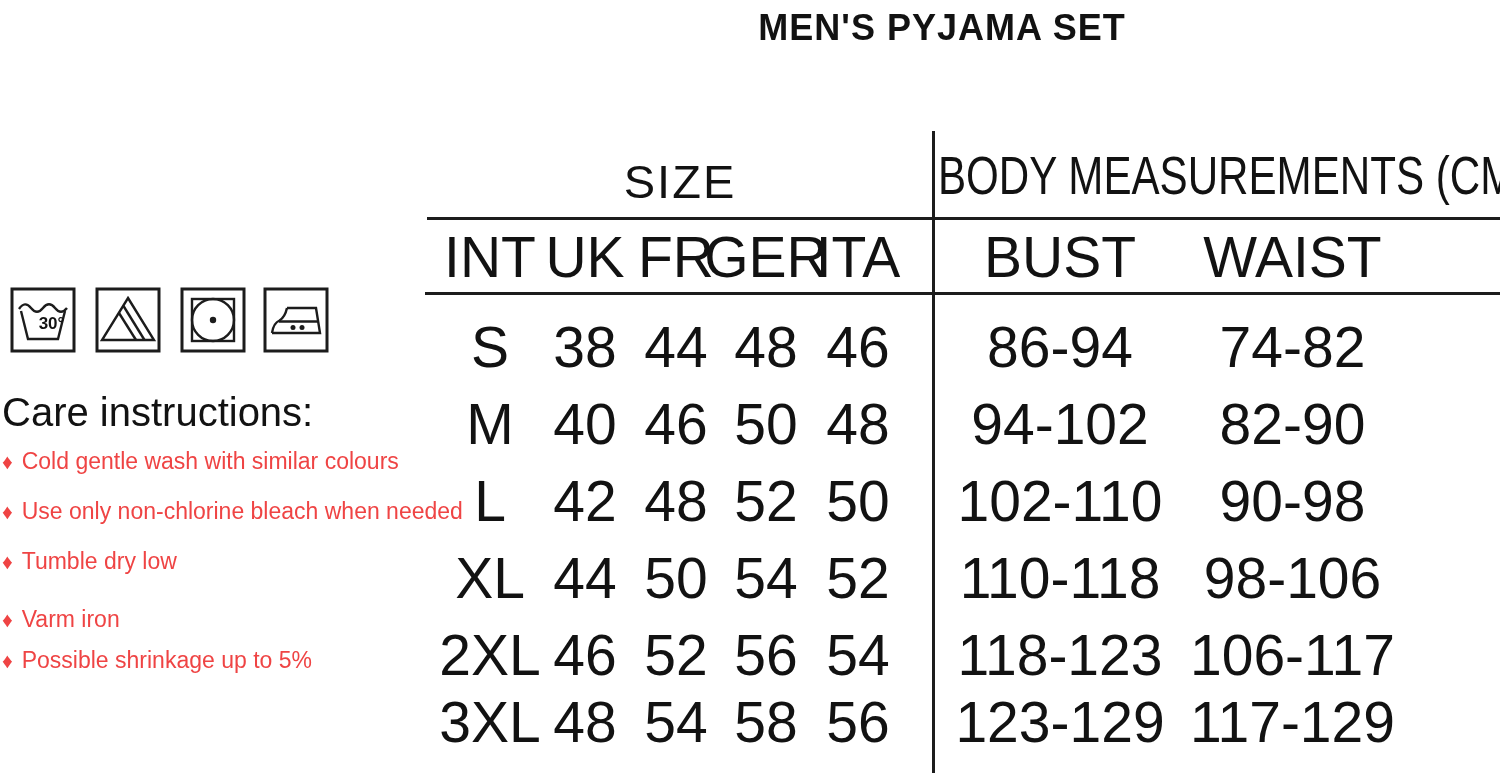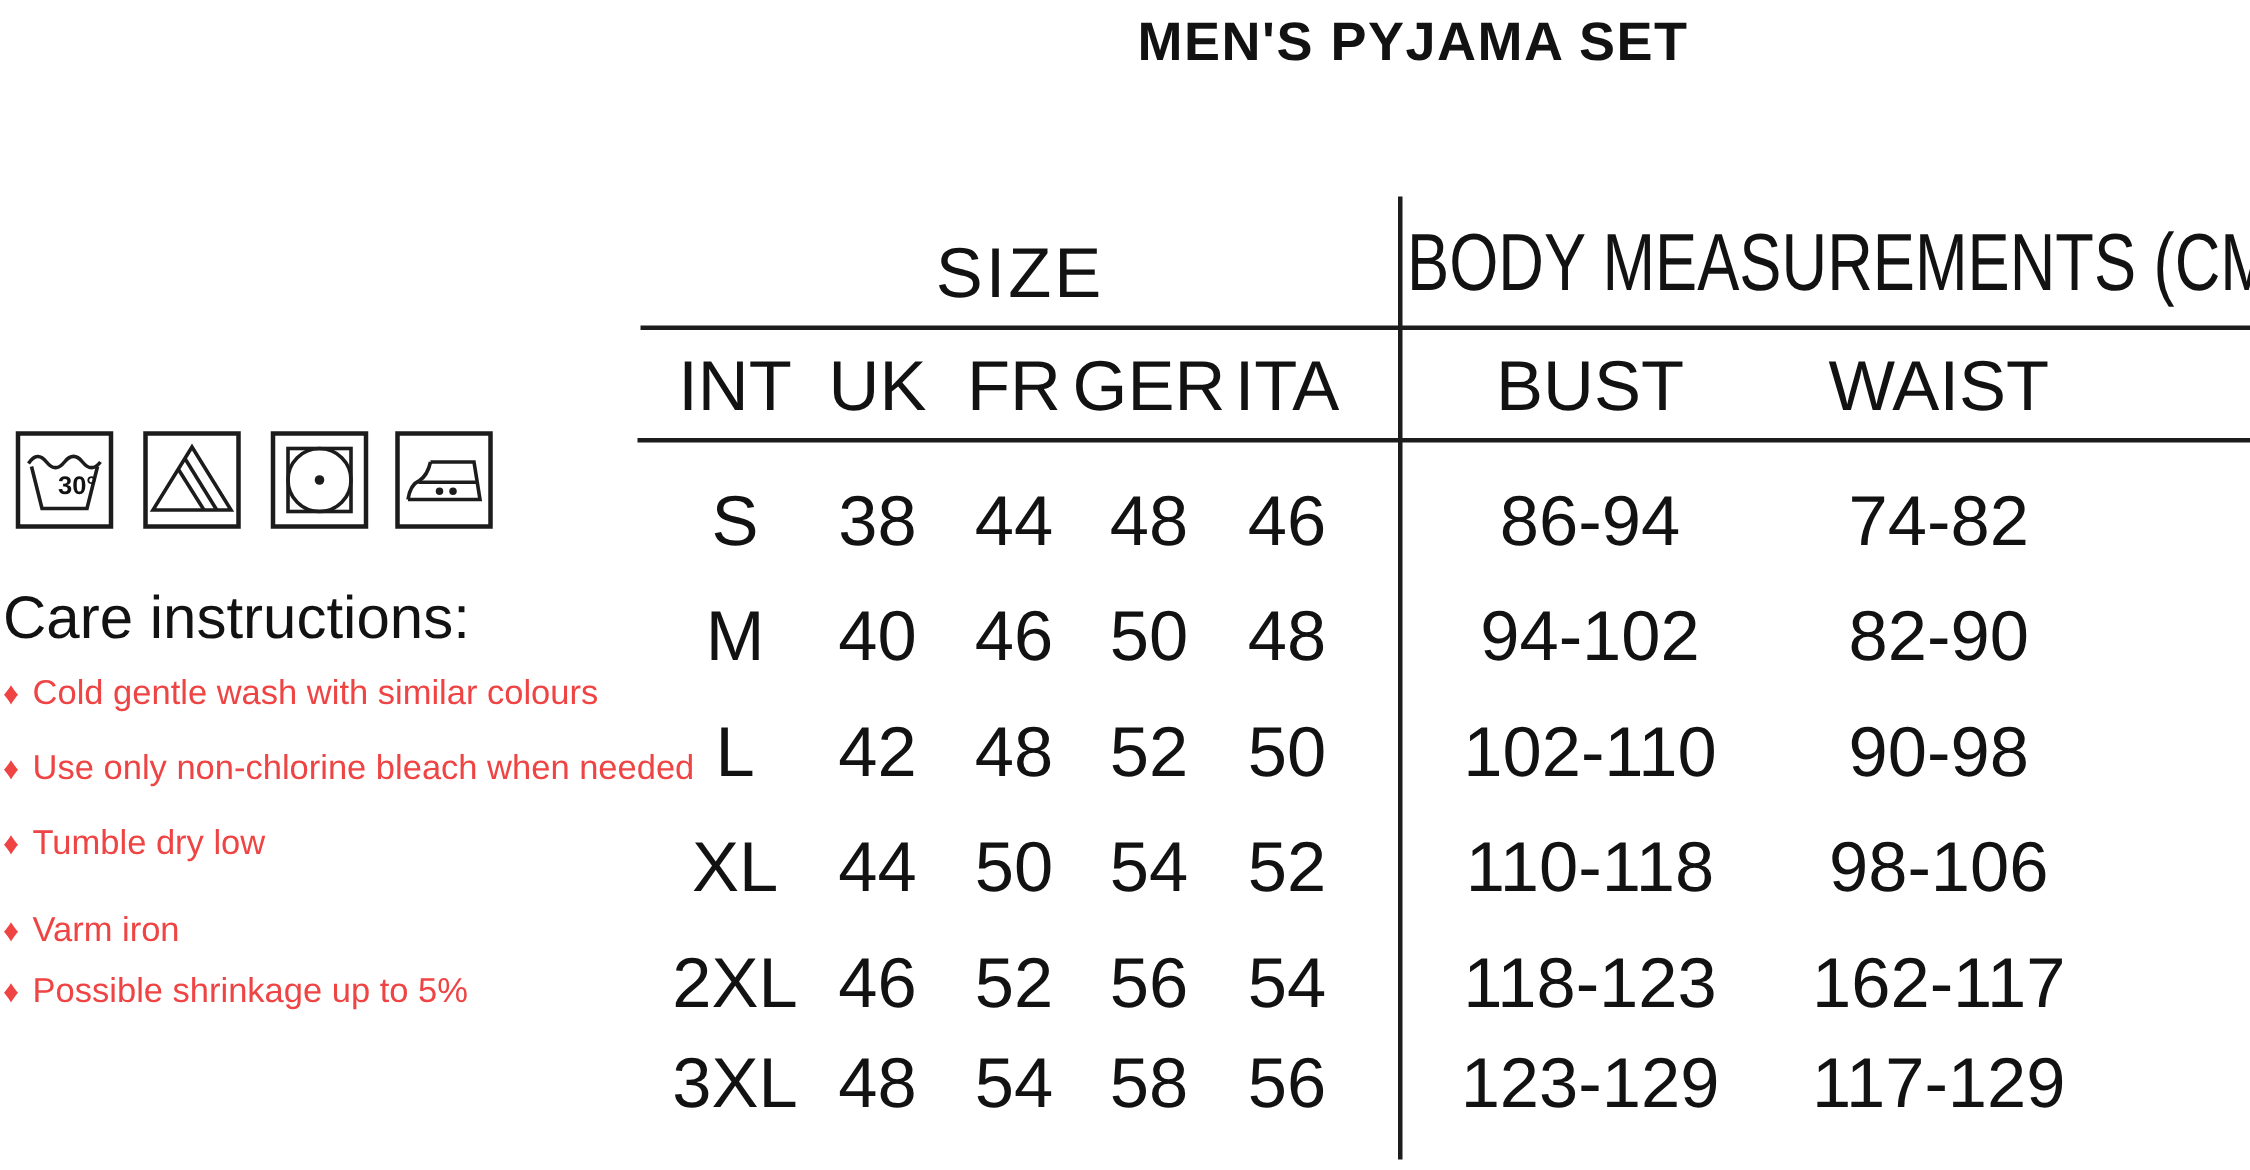--- a/index.html
+++ b/index.html
@@ -38,21 +38,21 @@
     position:absolute;left:430px;top:158px;width:500px;height:47px;line-height:47px;
     font-size:47px;text-align:center;letter-spacing:2px;
   }
   .body-header{
     position:absolute;left:938px;top:148px;height:54px;line-height:54px;
     font-size:54px;white-space:nowrap;transform:scaleX(0.78);transform-origin:left center;
   }
   
   .trow{position:absolute;left:0;width:1500px;height:0;}
   .cell{
-    position:absolute;display:block;text-align:center;font-size:47px;line-height:50px;
+    position:absolute;display:block;text-align:center;font-size:57px;line-height:50px;
     white-space:nowrap;
   }
   .c0{left:430px;width:120px}
   .c1{left:527px;width:116px}
   .c2{left:619px;width:114px}
   .c3{left:704px;width:124px}
   .c4{left:798px;width:120px}
   .c5{left:955px;width:210px}
   .c6{left:1185px;width:215px}
   .hrow{top:232px}
@@ -186,21 +186,21 @@
     <span class="cell c6">98-106</span>
   </div>
 
   <div class="trow r4">
     <span class="cell c0">2XL</span>
     <span class="cell c1">46</span>
     <span class="cell c2">52</span>
     <span class="cell c3">56</span>
     <span class="cell c4">54</span>
     <span class="cell c5">118-123</span>
-    <span class="cell c6">162-117</span>
+    <span class="cell c6">106-117</span>
   </div>
 
   <div class="trow r5">
     <span class="cell c0">3XL</span>
     <span class="cell c1">48</span>
     <span class="cell c2">54</span>
     <span class="cell c3">58</span>
     <span class="cell c4">56</span>
     <span class="cell c5">123-129</span>
     <span class="cell c6">117-129</span>

